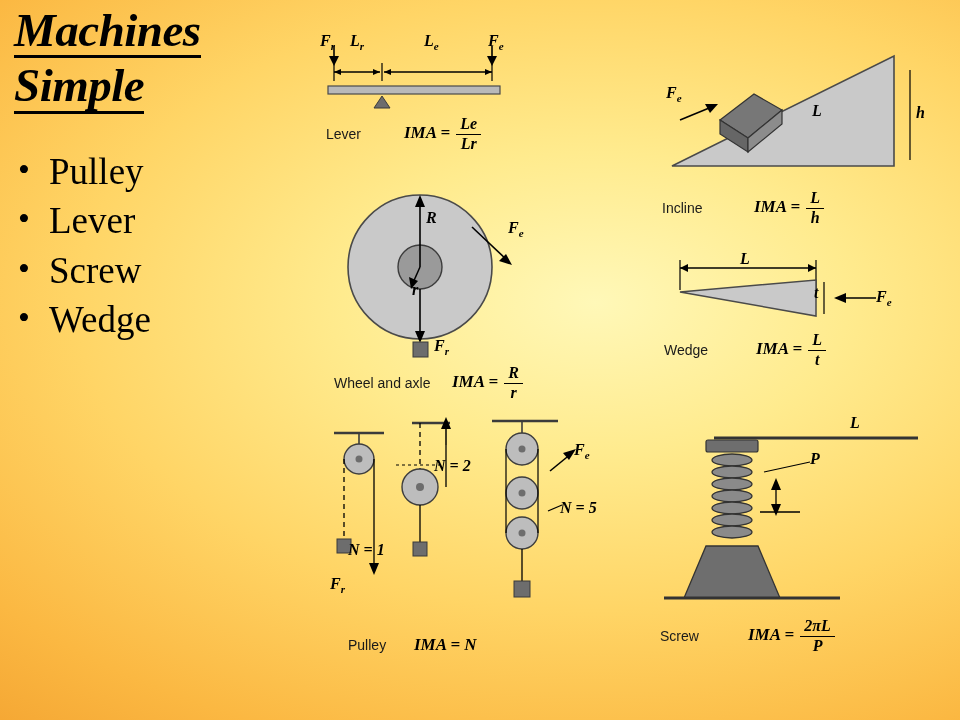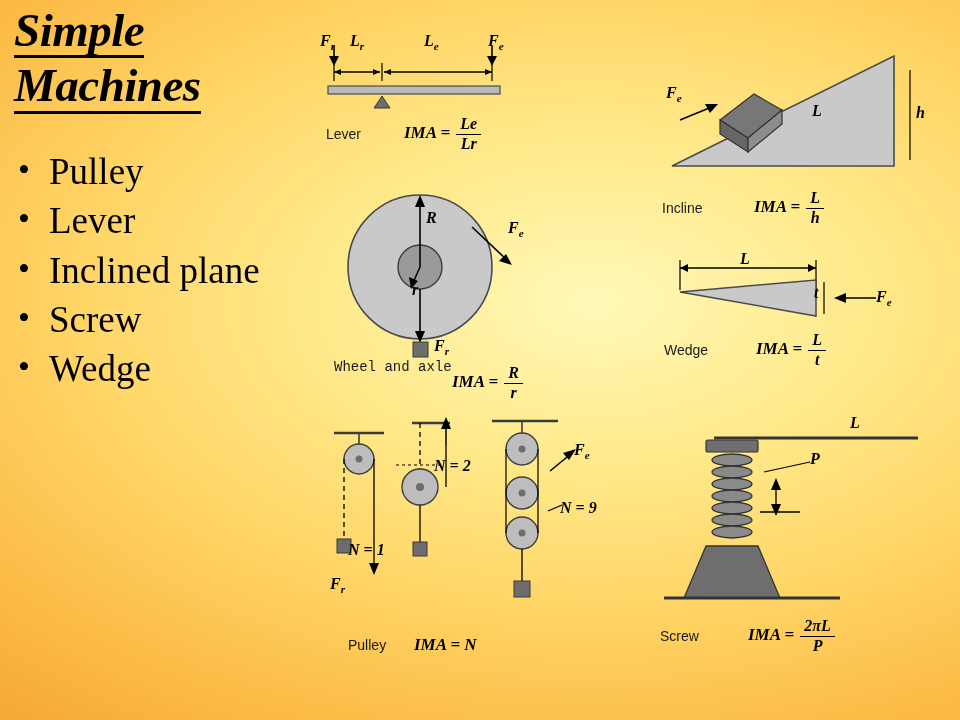--- a/index.html
+++ b/index.html
@@ -129,28 +129,27 @@
     font-style: italic;
   }
   svg { display: block; overflow: visible; }
 </style>
 </head>
 <body>
 
 <div class="slide">
 
   <div class="title">
+    <span class="t-line">Machines</span>
     <span class="t-line">Simple</span>
-    <span class="t-line">Machines</span>
   </div>
 
   <div class="bullets">
     <div class="bullet">Pulley</div>
     <div class="bullet">Lever</div>
-    <div class="bullet">Inclined plane</div>
     <div class="bullet">Screw</div>
     <div class="bullet">Wedge</div>
   </div>
 
   <div class="figures">
 
     <div class="fig" style="left:0px; top:0px; width:250px; height:150px;">
       <svg width="250" height="110" viewBox="0 0 250 110">
 
         <line x1="22" y1="42" x2="68" y2="42" stroke="#000" stroke-width="1.4"></line>
@@ -202,21 +201,21 @@
         <polygon points="200,80 187,76 194,69" fill="#000"></polygon>
 
         <line x1="108" y1="104" x2="108" y2="152" stroke="#000" stroke-width="1.6"></line>
         <polygon points="108,158 103,146 113,146" fill="#000"></polygon>
         <rect x="101" y="157" width="15" height="15" fill="#6d6d6d" stroke="#3b3b3b" stroke-width="1"></rect>
       </svg>
       <div class="lbl" style="left:114px; top:24px;">R</div>
       <div class="lbl" style="left:100px; top:96px;">r</div>
       <div class="lbl" style="left:196px; top:34px;">F<span class="sub">e</span></div>
       <div class="lbl" style="left:122px; top:152px;">F<span class="sub">r</span></div>
-      <div class="caption" style="position:absolute; left:22px; top:174px;font-family:Liberation Mono, monospace;">Wheel and axle</div>
+      <div class="caption" style="position:absolute; left:22px; top:190px;">Wheel and axle</div>
       <div class="ima" style="position:absolute; left:140px; top:180px;">
         <span>IMA =</span>
         <span class="frac">
           <span class="num">R</span>
           <span class="den">r</span>
         </span>
       </div>
     </div>
 
     <div class="fig" style="left:10px; top:385px; width:280px; height:275px;">
@@ -256,21 +255,21 @@
         <line x1="200" y1="134" x2="200" y2="168" stroke="#000" stroke-width="1.3"></line>
         <rect x="192" y="166" width="16" height="16" fill="#6d6d6d" stroke="#3b3b3b" stroke-width="1"></rect>
 
         <line x1="228" y1="56" x2="250" y2="38" stroke="#000" stroke-width="1.6"></line>
         <polygon points="254,34 241,38 247,45" fill="#000"></polygon>
 
         <line x1="226" y1="96" x2="240" y2="90" stroke="#000" stroke-width="1.2"></line>
       </svg>
       <div class="lbl" style="left:26px; top:126px;">N = 1</div>
       <div class="lbl" style="left:112px; top:42px;">N = 2</div>
-      <div class="lbl" style="left:238px; top:84px;">N = 9</div>
+      <div class="lbl" style="left:238px; top:84px;">N = 5</div>
       <div class="lbl" style="left:252px; top:26px;">F<span class="sub">e</span></div>
       <div class="lbl" style="left:8px; top:160px;">F<span class="sub">r</span></div>
       <div class="caption" style="position:absolute; left:26px; top:222px;">Pulley</div>
       <div class="ima" style="position:absolute; left:92px; top:220px;">IMA = N</div>
     </div>
 
     <div class="fig" style="left:350px; top:18px; width:280px; height:190px;">
       <svg width="280" height="150" viewBox="0 0 280 150">
         <polygon points="10,118 232,118 232,8" fill="#c9c9c9" stroke="#4a4a4a" stroke-width="1.6"></polygon>
 

